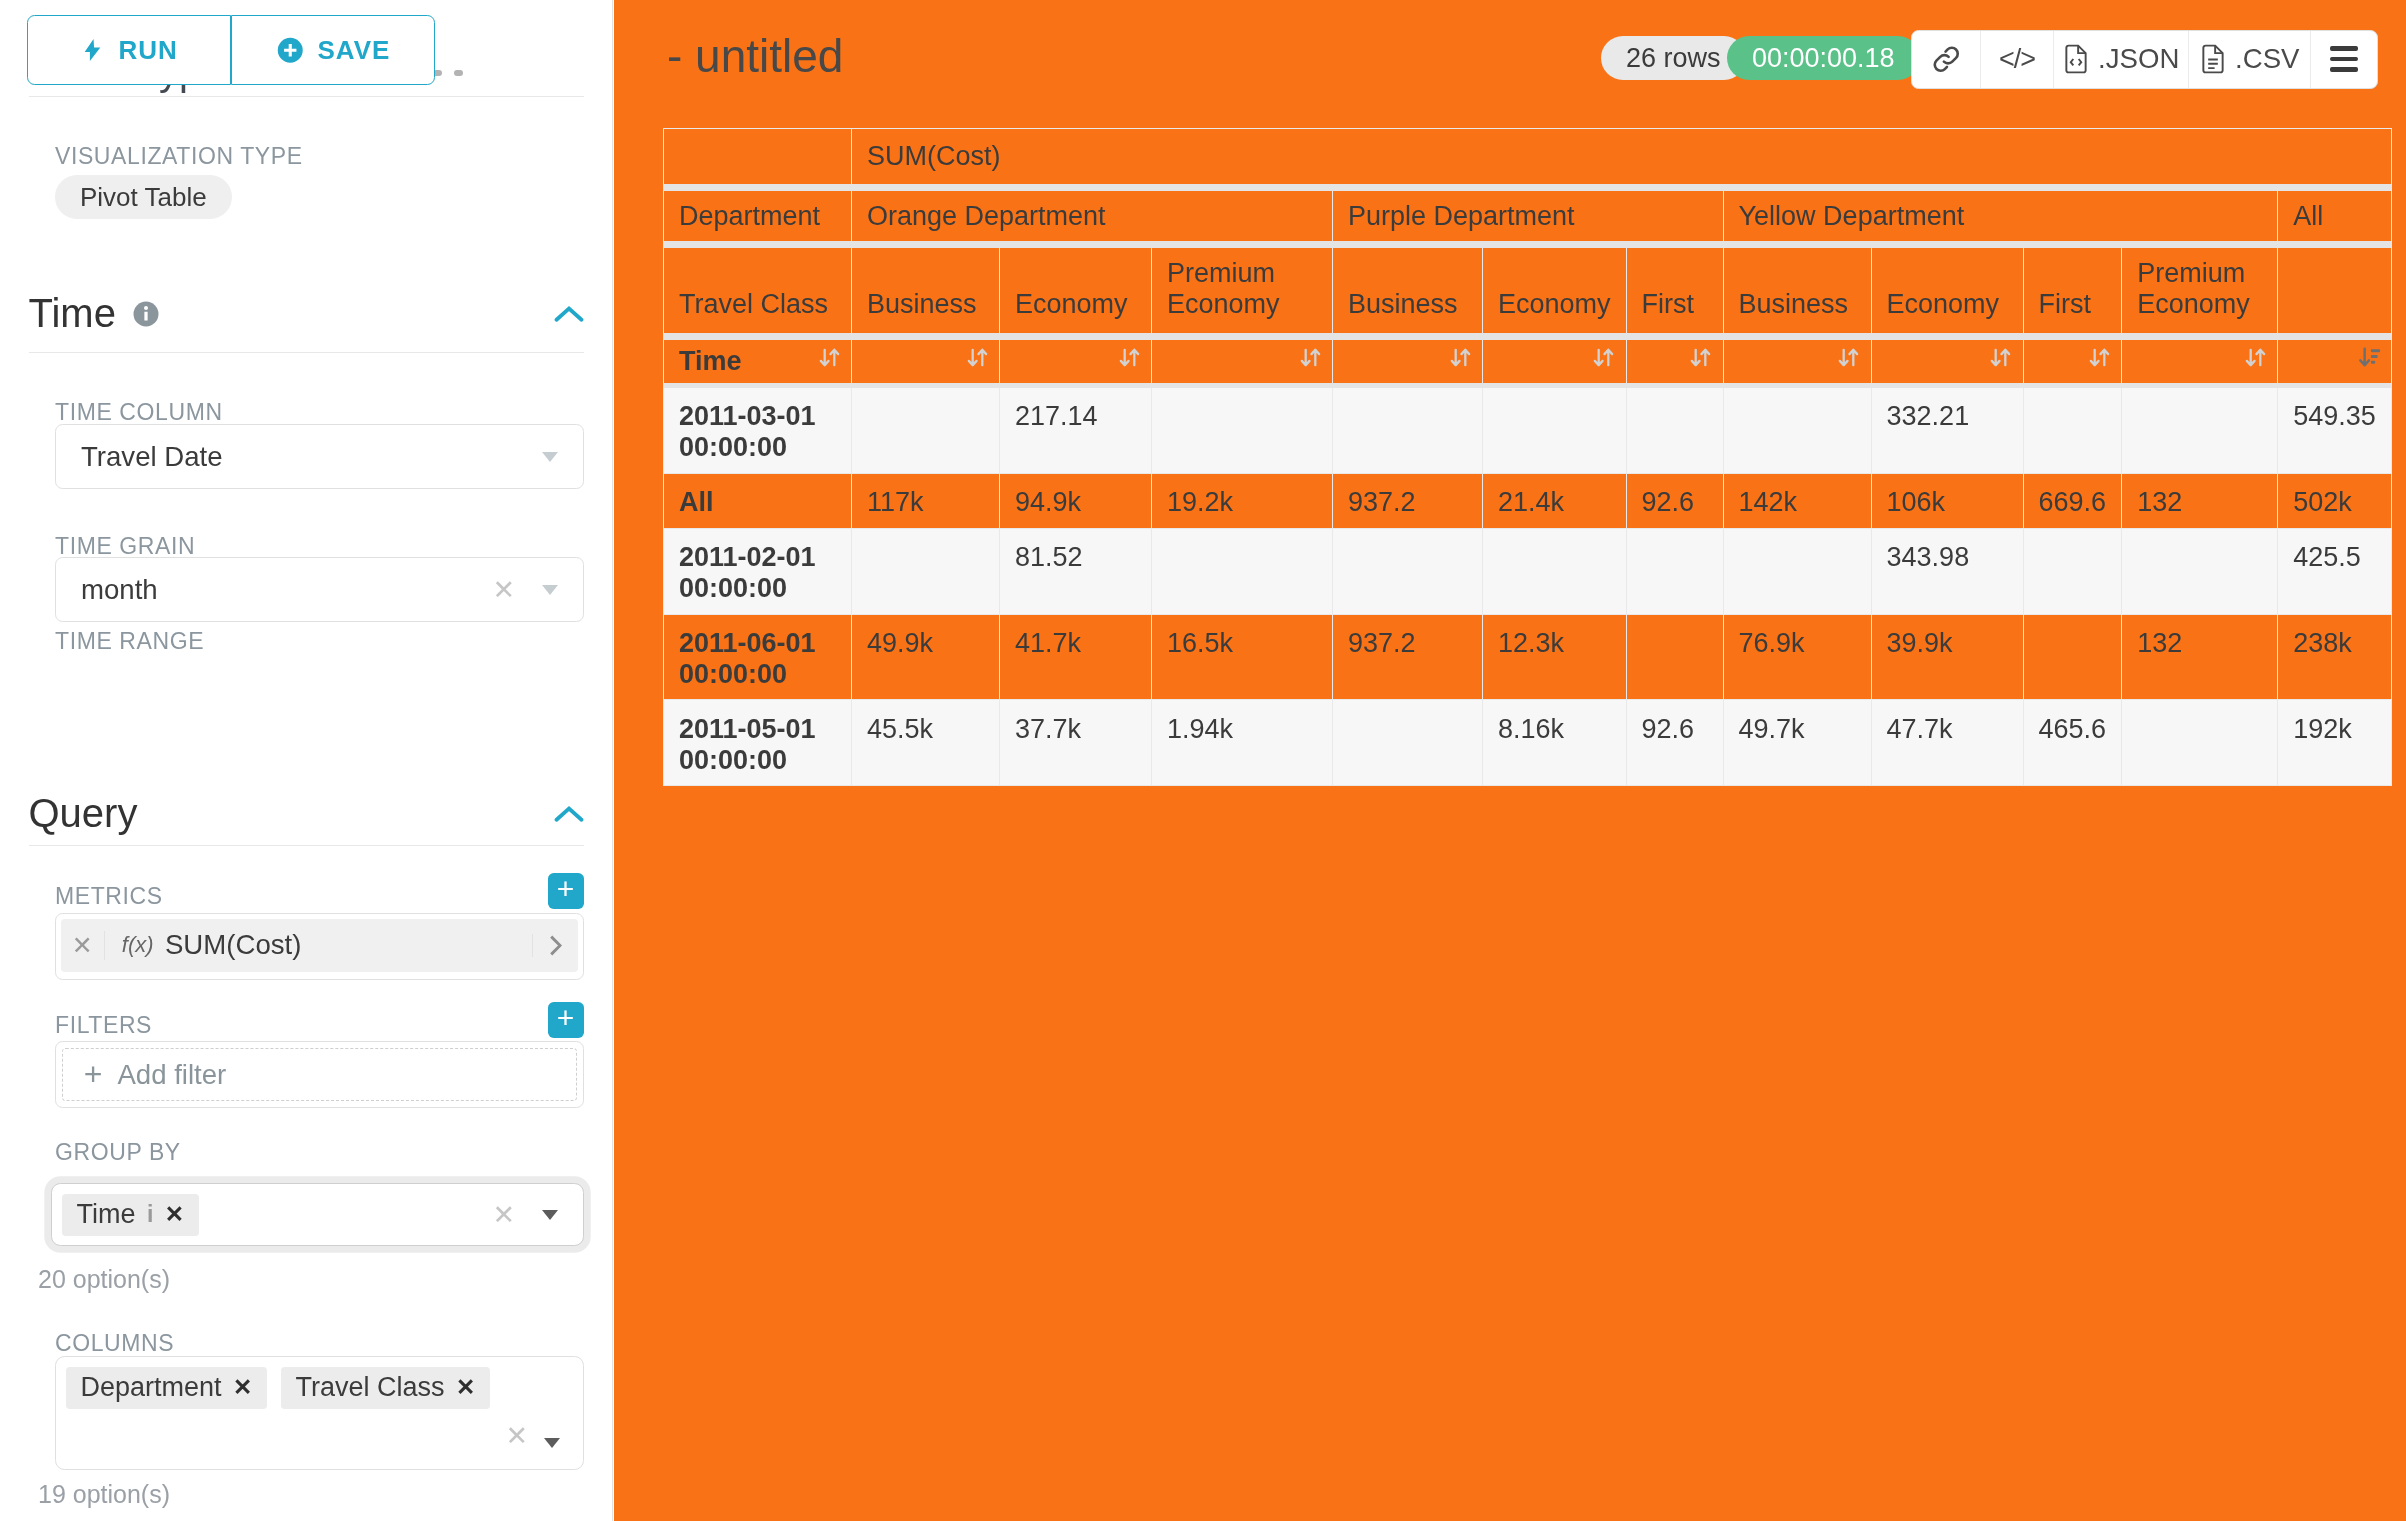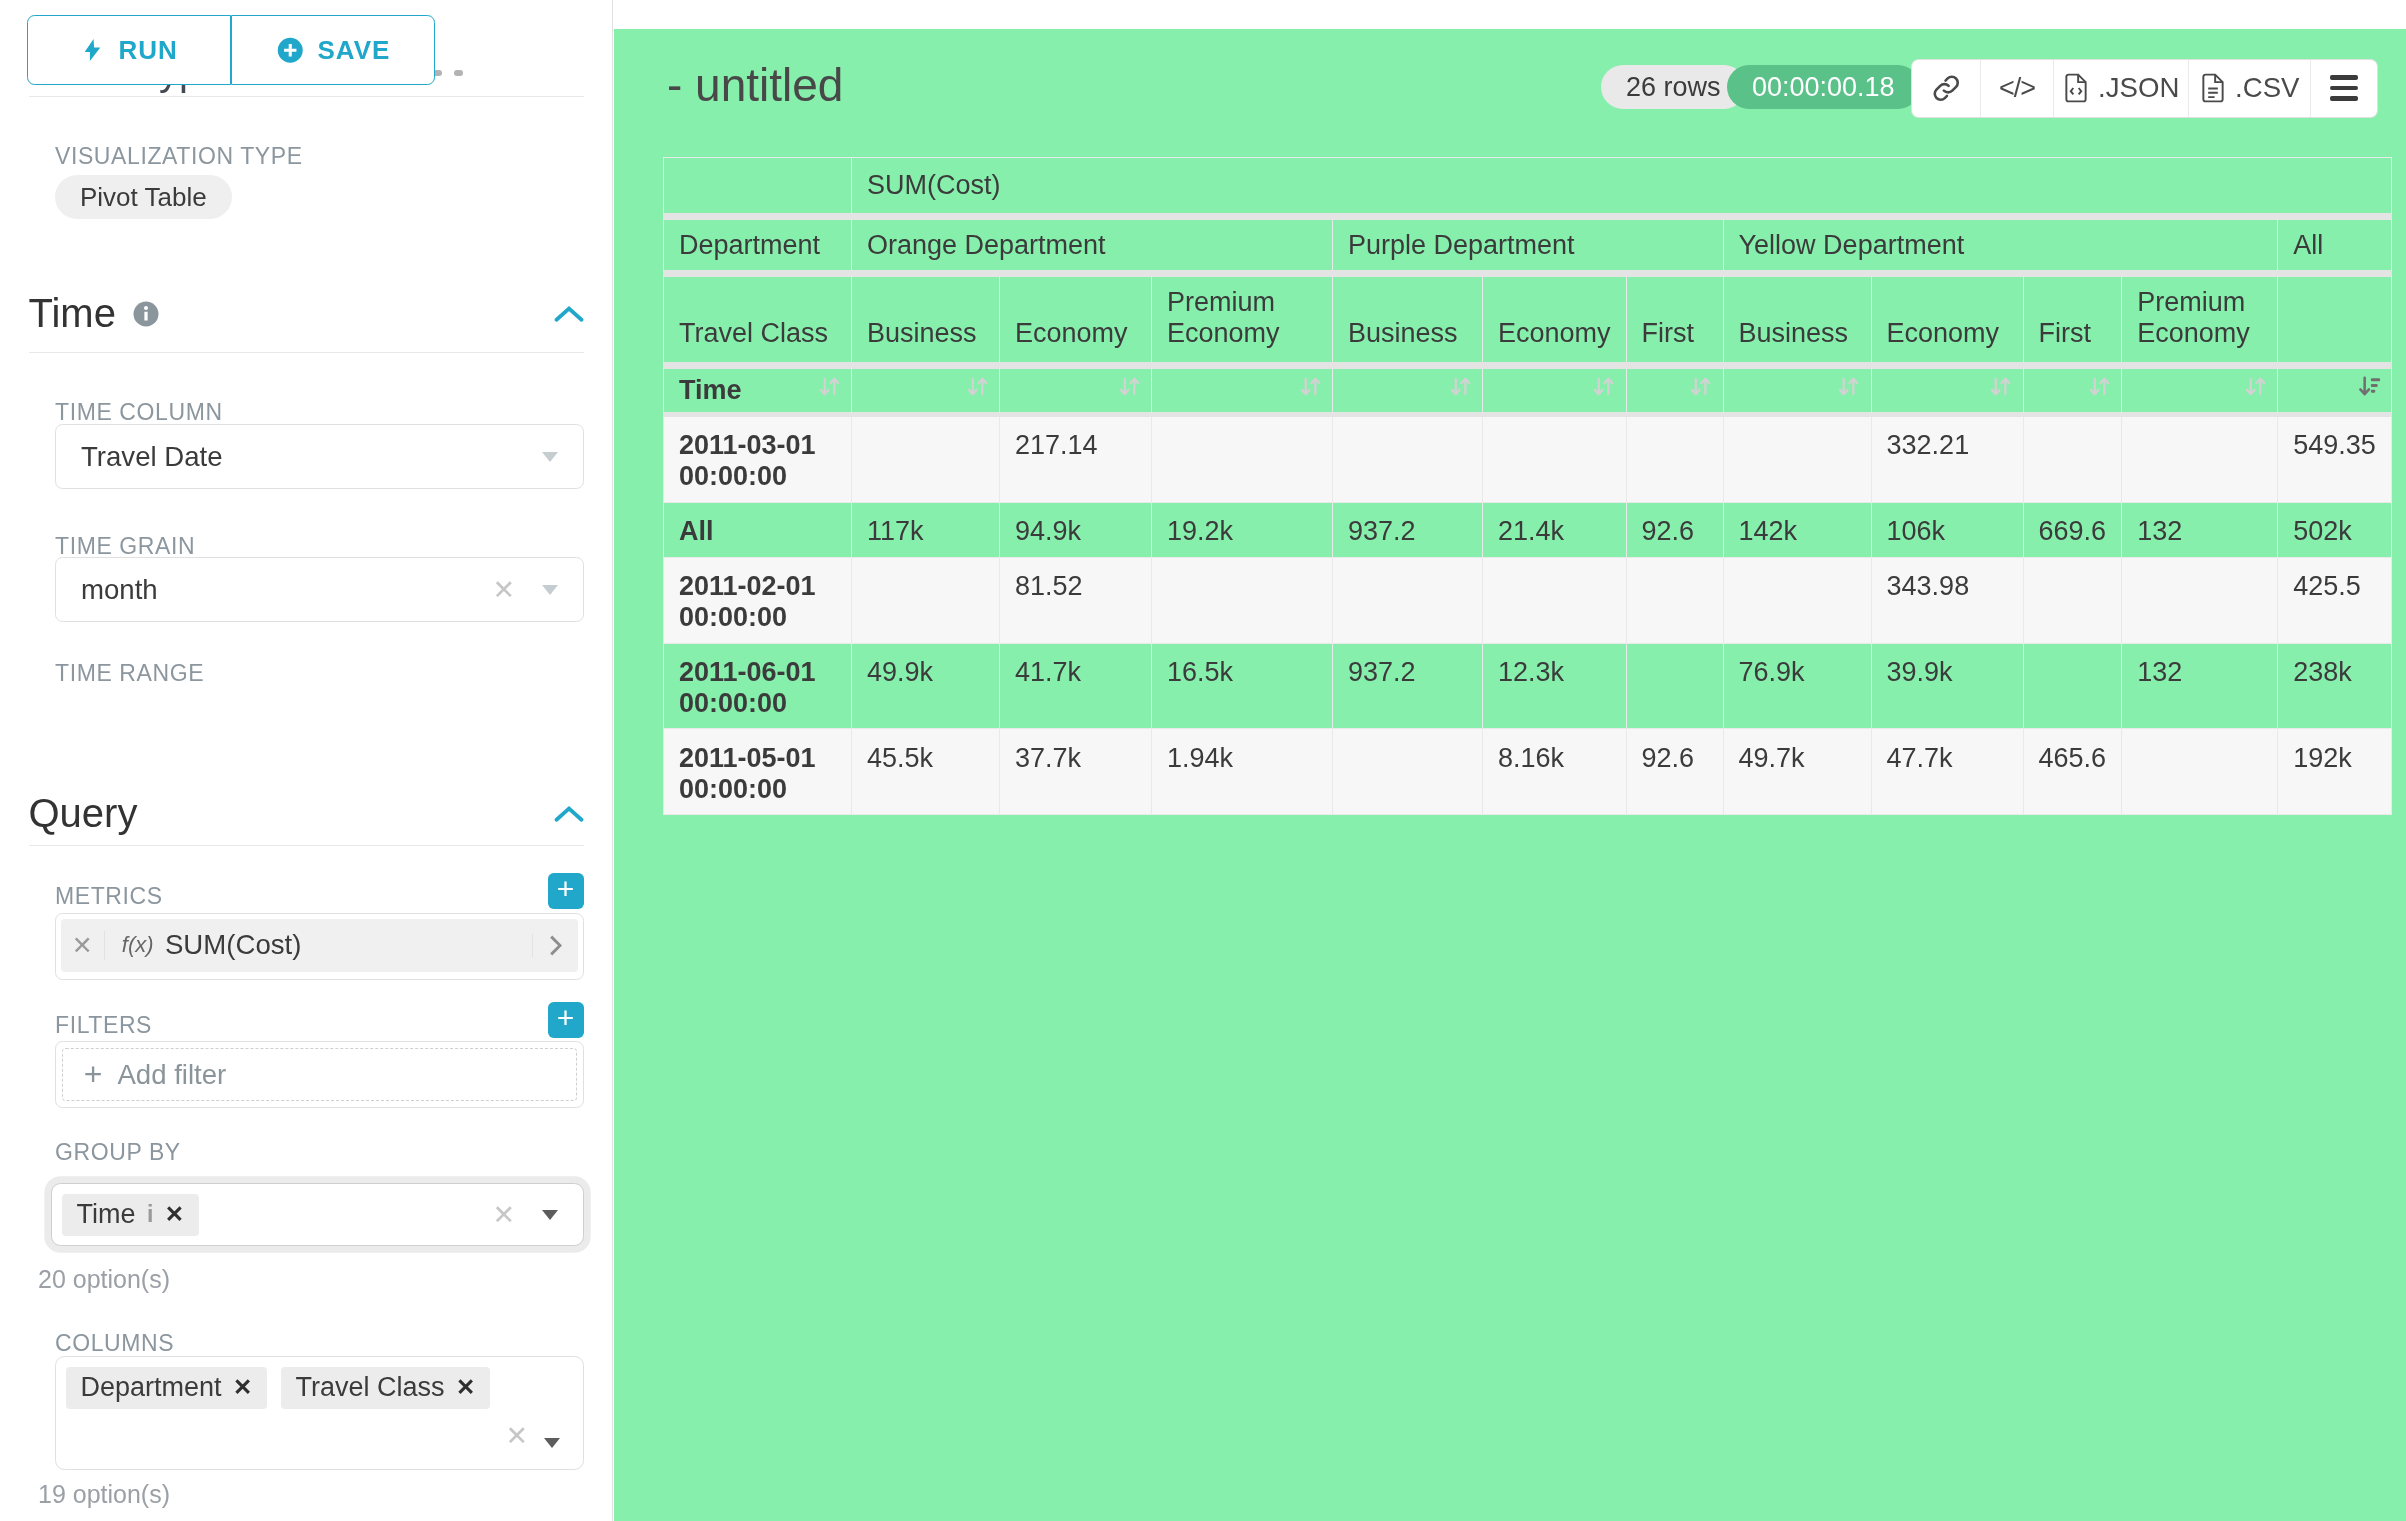--- a/index.html
+++ b/index.html
@@ -1,20 +1,20 @@
 <!DOCTYPE html>
 <html style="font-size:15px"><head>
 <meta charset="utf-8">
 <style>
   * { box-sizing: border-box; margin: 0; padding: 0; }
   html,body { width:2406px; height:1522px; background:#fff; overflow:hidden;
     font-family:"Liberation Sans", sans-serif; color:#3b3b3b; }
   #sidebar { position:absolute; left:0; top:0; width:613px; height:1522px;
     border-right:1.9px solid #e2e2e2; background:#fff; }
-  #main { position:absolute; left:614px; top:0; right:0; bottom:0; background:#86efac;margin-top:29px; }
+  #main { position:absolute; left:614px; top:0; right:0; bottom:0; background:#f97316; }
   .abs { position:absolute; }
 
   
   .btn-row { left:27px; top:15px; display:flex; z-index:3; }
   .btn { width:204px; height:70px; display:flex; align-items:center; justify-content:center;
     gap:13.3px; background:#fff; border:1.9px solid #20a7c9; color:#20a7c9; font-size:26px;
     font-weight:700; letter-spacing:1px; cursor:pointer; }
   .btn.run { border-radius:7.6px 0 0 7.6px; border-right-width:1px; }
   .btn.save { border-radius:0 7.6px 7.6px 0; border-left-width:1px; }
   .chart-type-clip { left:28.5px; top:49px; z-index:1; font-size:40px; font-weight:500; color:#454a52; }
@@ -147,21 +147,21 @@
   </div>
 
   <div class="abs side-label" style="top:533px">TIME GRAIN</div>
   <div class="abs select" style="top:557px">
     <span>month</span>
     <span class="grow"></span>
       <span class="clear-x">✕</span>
     <span class="caret"></span>
   </div>
 
-  <div class="abs side-label" style="top:660px">TIME RANGE</div>
+  <div class="abs side-label" style="top:628px">TIME RANGE</div>
 
   <div class="abs sec-head" style="top:791px">
     <span>Query</span>
     <span class="grow"></span>
     <svg width="30" height="19" viewBox="0 0 24 14" fill="none">
         <path d="M2 12L12 3l10 9" stroke="#20a7c9" stroke-width="3" stroke-linecap="round"></path>
       </svg>
   </div>
   <div class="abs hr" style="top:845px"></div>
 

